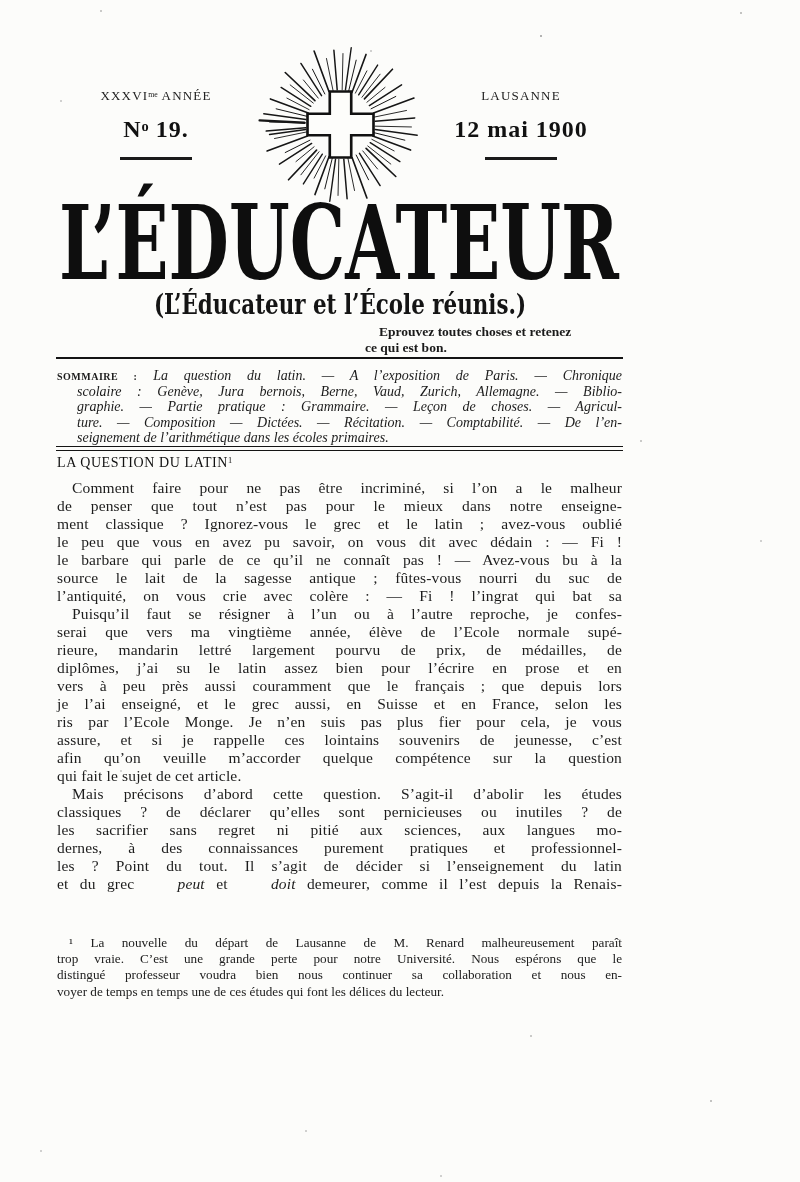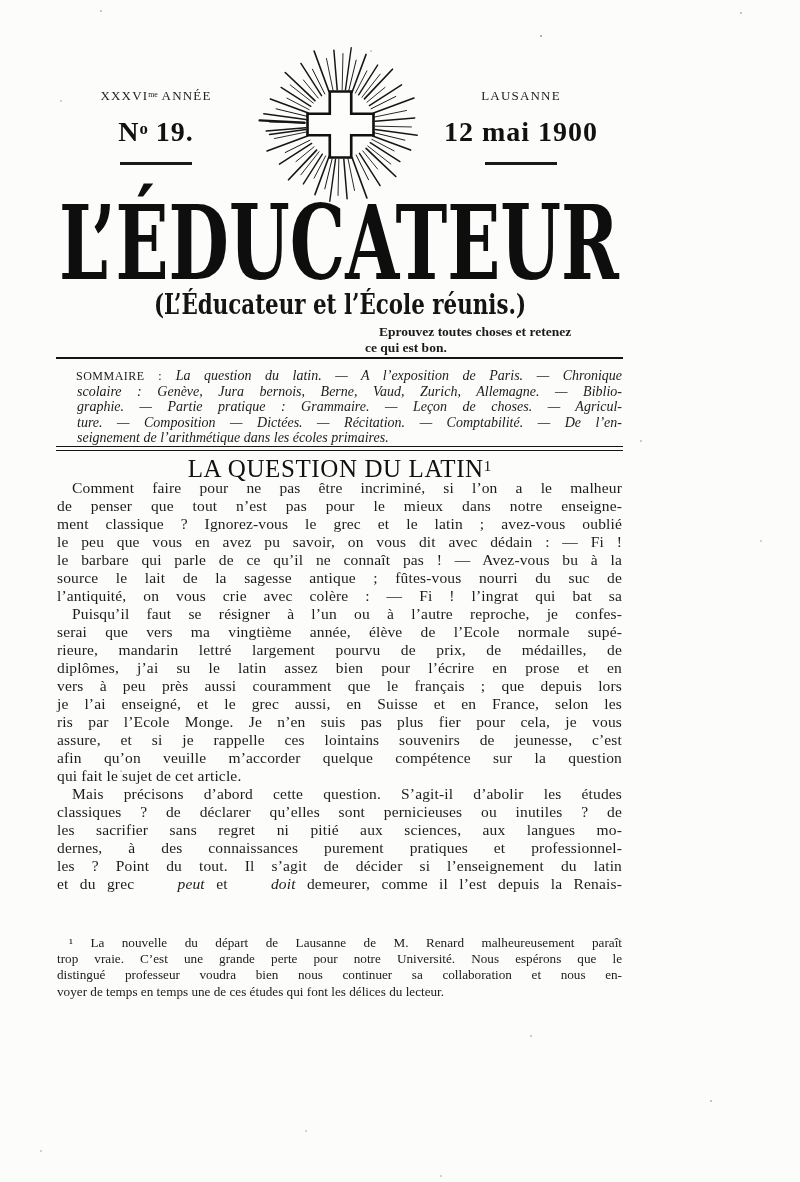--- a/index.html
+++ b/index.html
@@ -7,45 +7,45 @@
   .page{
     position:relative; width:800px; height:1182px; margin:0 auto;
     background:#fcfcfa; overflow:hidden; color:#1c1c1c;
     font-family:"Liberation Serif", serif;
   }
   
   .hdr-block{position:absolute; text-align:center;}
   .hdr-left{left:70px; top:88px; width:172px;}
   .hdr-right{left:438px; top:88px; width:166px;}
   .hdr-line1{font-size:13px; letter-spacing:1.2px; color:#222;}
-  .hdr-line2{margin-top:12px; font-size:28px; font-weight:bold; letter-spacing:1px; color:#111;}
+  .hdr-line2{margin-top:12px; font-size:24px; font-weight:bold; letter-spacing:1px; color:#111;}
   .hdr-rule{margin:14px auto 0; width:72px; border:0; border-top:3px solid #1a1a1a;}
   .sup{position:relative; top:-0.42em; font-size:0.6em; letter-spacing:0;}
   .emblem{position:absolute; left:258px; top:42px; width:165px; height:165px;}
   
   .title-svg{position:absolute; left:57px; top:178px; width:565px; height:114px;}
   .subtitle-svg{position:absolute; left:150px; top:286px; width:380px; height:38px;}
   .motto{position:absolute; left:365px; top:324px; width:230px;
          font-size:13.5px; font-weight:bold; line-height:16px; color:#1a1a1a;}
   .motto-l1{padding-left:14px;}
   
   .rule-single{position:absolute; left:56px; top:357px; width:567px; height:0;
                border-top:2.4px solid #141414;}
   .rule-double{position:absolute; left:56px; top:446px; width:567px; height:3px;
                border-top:1.6px solid #141414; border-bottom:1.4px solid #141414;}
   
   .sommaire{position:absolute; left:57px; top:368px; width:565px;
             font-size:14px; font-style:italic; line-height:15.2px; color:#1b1b1b;}
-  .som-label{font-style:normal; font-weight:normal; font-size:12px; letter-spacing:0.5px;margin-left:19px;}
+  .som-label{font-style:normal; font-weight:bold; font-size:10px; letter-spacing:0.5px;}
   .som-cont{padding-left:20px;}
   .jl{text-align:justify; text-align-last:justify;}
   .jl.last{text-align-last:left;}
   
   .article-title{position:absolute; left:57px; top:455px; width:565px;
-                 text-align:center; font-size:25px; letter-spacing:0.6px; color:#111;}
+                 text-align:left; font-size:14px; letter-spacing:0.6px; color:#111;}
   .body-col{position:absolute; left:57px; top:479px; width:565px;
             font-size:15.5px; line-height:18px; letter-spacing:0.15px; color:#1c1c1c;}
   .ln{text-align:justify; text-align-last:justify;}
   .ln.first{text-indent:15px;}
   .ln.last{text-align-last:left;}
   .it{font-style:italic;margin-left:32px;}
   
   .footnote{position:absolute; left:57px; top:935px; width:565px;
             font-size:13.2px; line-height:16.2px; color:#202020;}
   .fn-first{padding-left:12px;}

